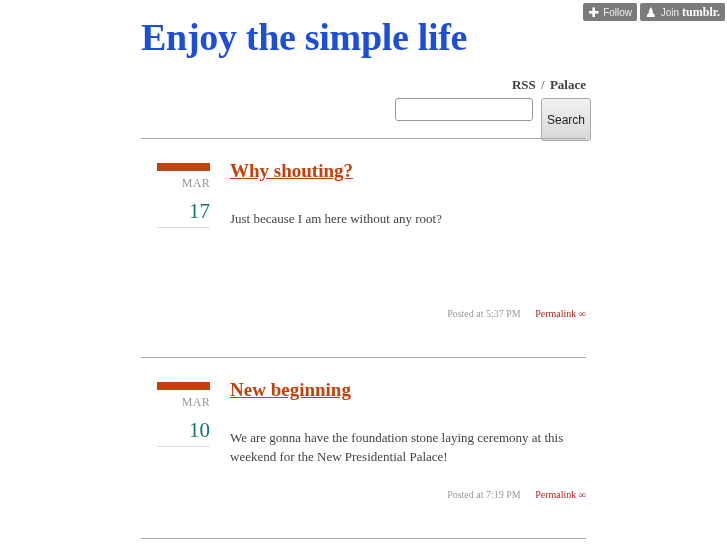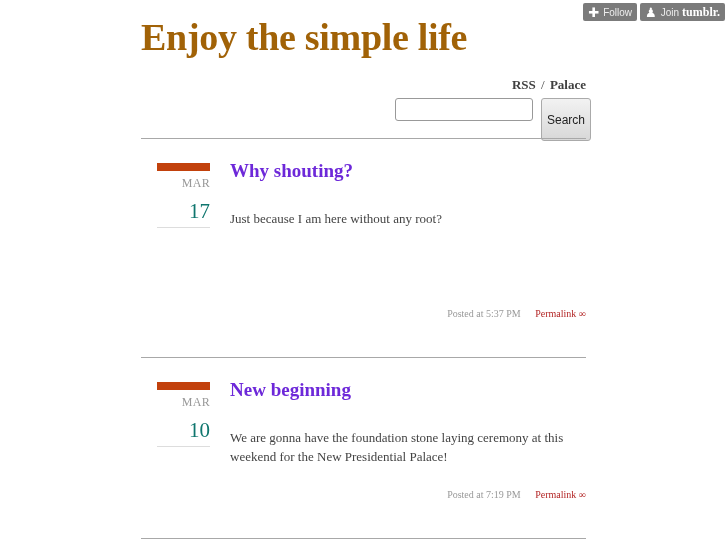--- a/index.html
+++ b/index.html
@@ -3,37 +3,37 @@
 <meta charset="utf-8">
 <style>
   html, body { margin: 0; padding: 0; background: #ffffff; }
   body { width: 727px; height: 545px; position: relative; overflow: hidden; font-family: "Liberation Serif", "DejaVu Serif", serif; color: #222; }
 
   .tumblr-controls { position: absolute; top: 3px; right: 2px; display: flex; gap: 3px; }
   .tc-btn { display: flex; align-items: center; height: 18px; padding: 0 5px; background: #7b7b7b; border-radius: 2px; color: #eee; font-family: "Liberation Sans", "DejaVu Sans", sans-serif; font-size: 10px; cursor: pointer; }
   .tc-btn .ico { display: inline-block; margin-right: 4px; font-weight: bold; font-size: 13px; color: #fff; line-height: 1; }
   .tc-btn .brand { font-family: "Liberation Serif", serif; font-weight: bold; font-size: 12px; color: #fff; margin-left: 3px; }
 
-  .title { position: absolute; left: 141px; top: 15px; margin: 0; font-size: 38px; font-weight: bold; color: #a16207; letter-spacing: -0.3px; }
+  .title { position: absolute; left: 141px; top: 15px; margin: 0; font-size: 38px; font-weight: bold; color: #1d4ed8; letter-spacing: -0.3px; }
 
   .navlinks { position: absolute; right: 141px; top: 77px; font-size: 13px; font-weight: bold; color: #b32525; }
   .navlinks a { color: #404040; text-decoration: none; }
   .navlinks .sep { color: #444; font-weight: normal; margin: 0 2px; }
 
   .search { position: absolute; left: 395px; top: 98px; display: flex; gap: 8px; }
   .search input { width: 128px; height: 19px; border: 1px solid #999; border-radius: 3px; padding: 1px 4px; box-sizing: content-box; }
   .search button { height: 43px; padding: 0 5px; border: 1px solid #aaa; border-radius: 3px; background: linear-gradient(#f2f2f2, #d8d8d8); font-family: "Liberation Sans", "DejaVu Sans", sans-serif; font-size: 12px; color: #222; }
 
   .rule { position: absolute; left: 141px; width: 445px; height: 1px; background: #a8a8a8; }
 
   .post { position: absolute; left: 141px; width: 445px; }
   .date { position: absolute; left: 16px; top: 0; width: 53px; text-align: right; border-top: 8px solid #c2410c; border-bottom: 1px solid #ddd; color: #999; }
   .date .m { display: block; font-size: 12px; margin-top: 5px; letter-spacing: 0.3px; }
   .date .d { display: block; font-size: 21px; margin-top: 8px; margin-bottom: 3px; color: #0f766e; }
-  .post h2 { position: absolute; left: 89px; top: -3px; margin: 0; font-size: 19px; font-weight: bold; color: #6d28d9; }
+  .post h2 { position: absolute; left: 89px; top: -3px; margin: 0; font-size: 19px; font-weight: bold; color: #c2410c; text-decoration: underline; }
   .body { position: absolute; left: 89px; width: 356px; font-size: 13px; line-height: 19px; color: #444; }
   .body p { margin: 0 0 19px 0; }
   .meta { position: absolute; right: 0; font-size: 10px; color: #999; }
   .meta a { color: #b32525; text-decoration: none; margin-left: 12px; margin-top: 16px; }
 </style>
 </head>
 <body>
 
 <div class="tumblr-controls">
   <div class="tc-btn">

